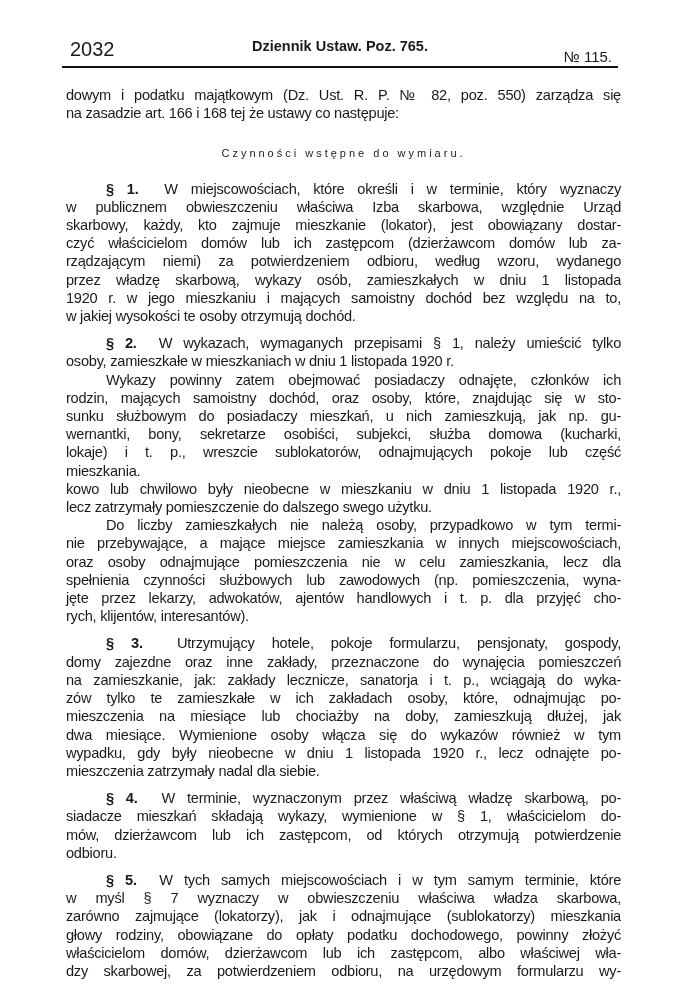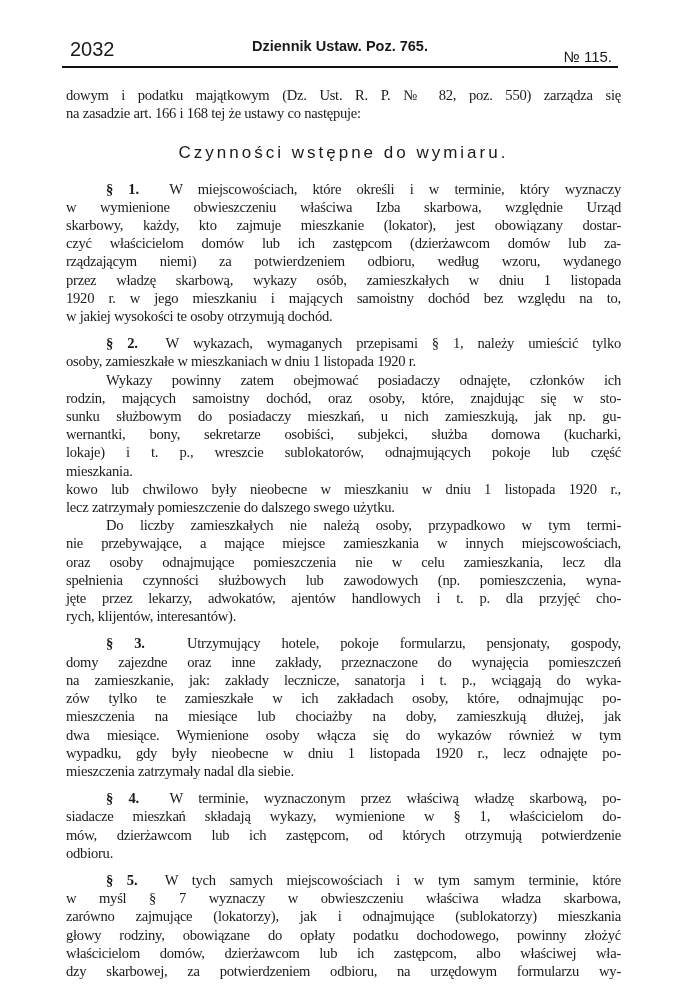--- a/index.html
+++ b/index.html
@@ -8,23 +8,23 @@
   .page { position:absolute; left:0; top:0; width:689px; height:995px; }
   .header { position:absolute; left:62px; top:34px; width:556px; height:22px;
             font-size:14.5px; font-weight:bold; }
   .header .num { position:absolute; left:8px; top:4px; font-weight:normal; font-size:20px; }
   .header .title { position:absolute; left:0; right:0; text-align:center; top:4px; }
   .header .issue { position:absolute; right:6px; top:14px; font-weight:normal; font-size:15px; }
   .header-rule { position:absolute; left:62px; top:66px; width:556px; height:2px; background:#111; }
   .body-text { position:absolute; left:66px; top:86px; width:555px; font-size:14.6px; line-height:18.2px;
                letter-spacing:-0.25px; }
   .body-text p { margin:0; text-align:justify; text-align-last:auto; }
-  .line { display:block; text-align:justify; text-align-last:justify; white-space:normal;font-family:Liberation Serif, serif; }
+  .line { display:block; text-align:justify; text-align-last:justify; white-space:normal; }
   .line.last { text-align-last:left; }
-  .section-heading { text-align:center; letter-spacing:3px; font-size:17px; margin:22px 0 17px 0; }
+  .section-heading { text-align:center; letter-spacing:3px; font-size:11px; margin:22px 0 17px 0; }
   .indent { padding-left:40px; }
   .sect { font-weight:bold; }
   .gap { height:9px; }
 </style>
 </head>
 <body>
 
 <div class="page">
 
   <div class="header">
@@ -38,21 +38,21 @@
 
     <p>
       <span class="line">dowym i podatku majątkowym (Dz. Ust. R. P. № 82, poz. 550) zarządza się</span>
       <span class="line last">na zasadzie art. 166 i 168 tej że ustawy co następuje:</span>
     </p>
 
     <div class="section-heading">Czynności wstępne do wymiaru.</div>
 
     <p>
       <span class="line indent"><span class="sect">§ 1.</span>&nbsp; <span>W miejscowościach, które określi i w terminie, który wyznaczy</span></span>
-      <span class="line">w wymienione obwieszczeniu właściwa Izba skarbowa, względnie Urząd</span>
+      <span class="line">w publicznem obwieszczeniu właściwa Izba skarbowa, względnie Urząd</span>
       <span class="line">skarbowy, każdy, kto zajmuje mieszkanie (lokator), jest obowiązany dostar-</span>
       <span class="line">czyć właścicielom domów lub ich zastępcom (dzierżawcom domów lub za-</span>
       <span class="line">rządzającym niemi) za potwierdzeniem odbioru, według wzoru, wydanego</span>
       <span class="line">przez władzę skarbową, wykazy osób, zamieszkałych w dniu 1 listopada</span>
       <span class="line">1920 r. w jego mieszkaniu i mających samoistny dochód bez względu na to,</span>
       <span class="line last">w jakiej wysokości te osoby otrzymują dochód.</span>
     </p>
 
     <div class="gap"></div>
 

